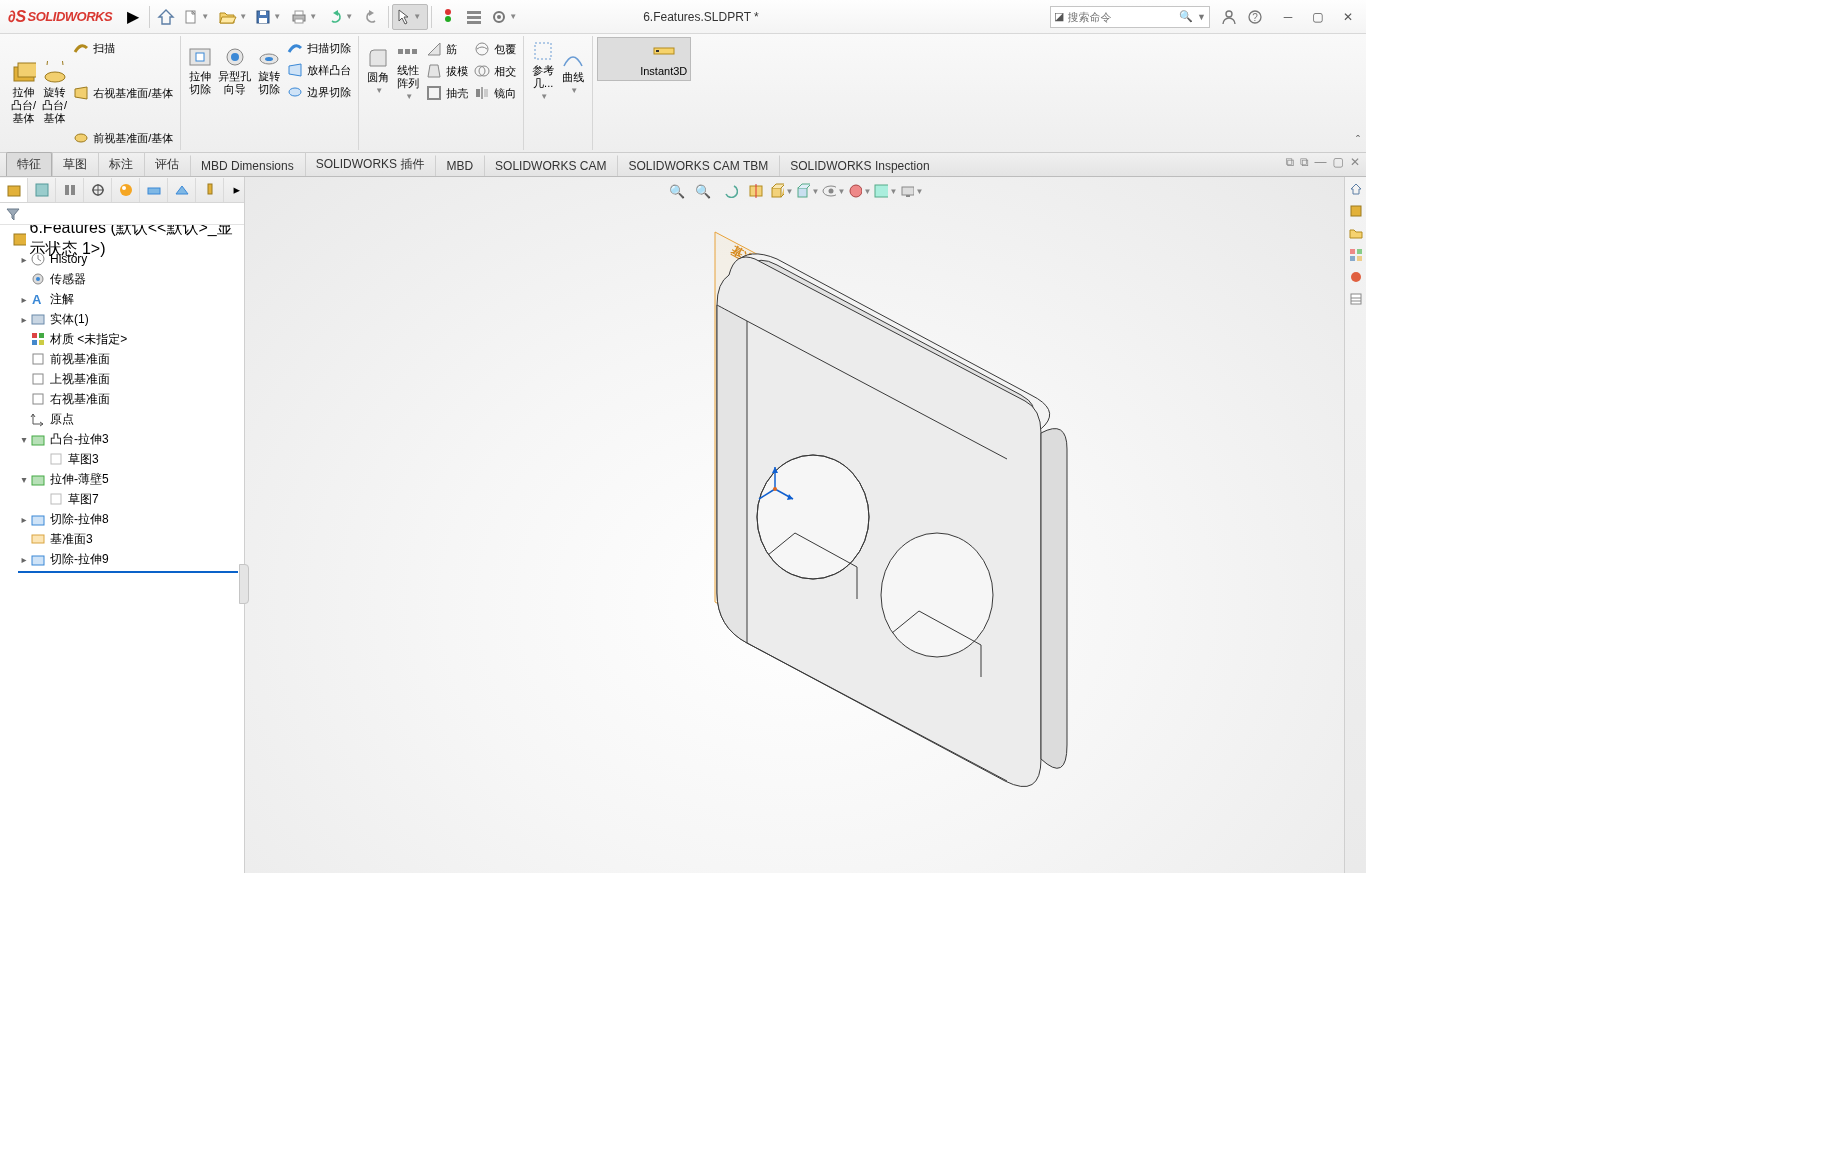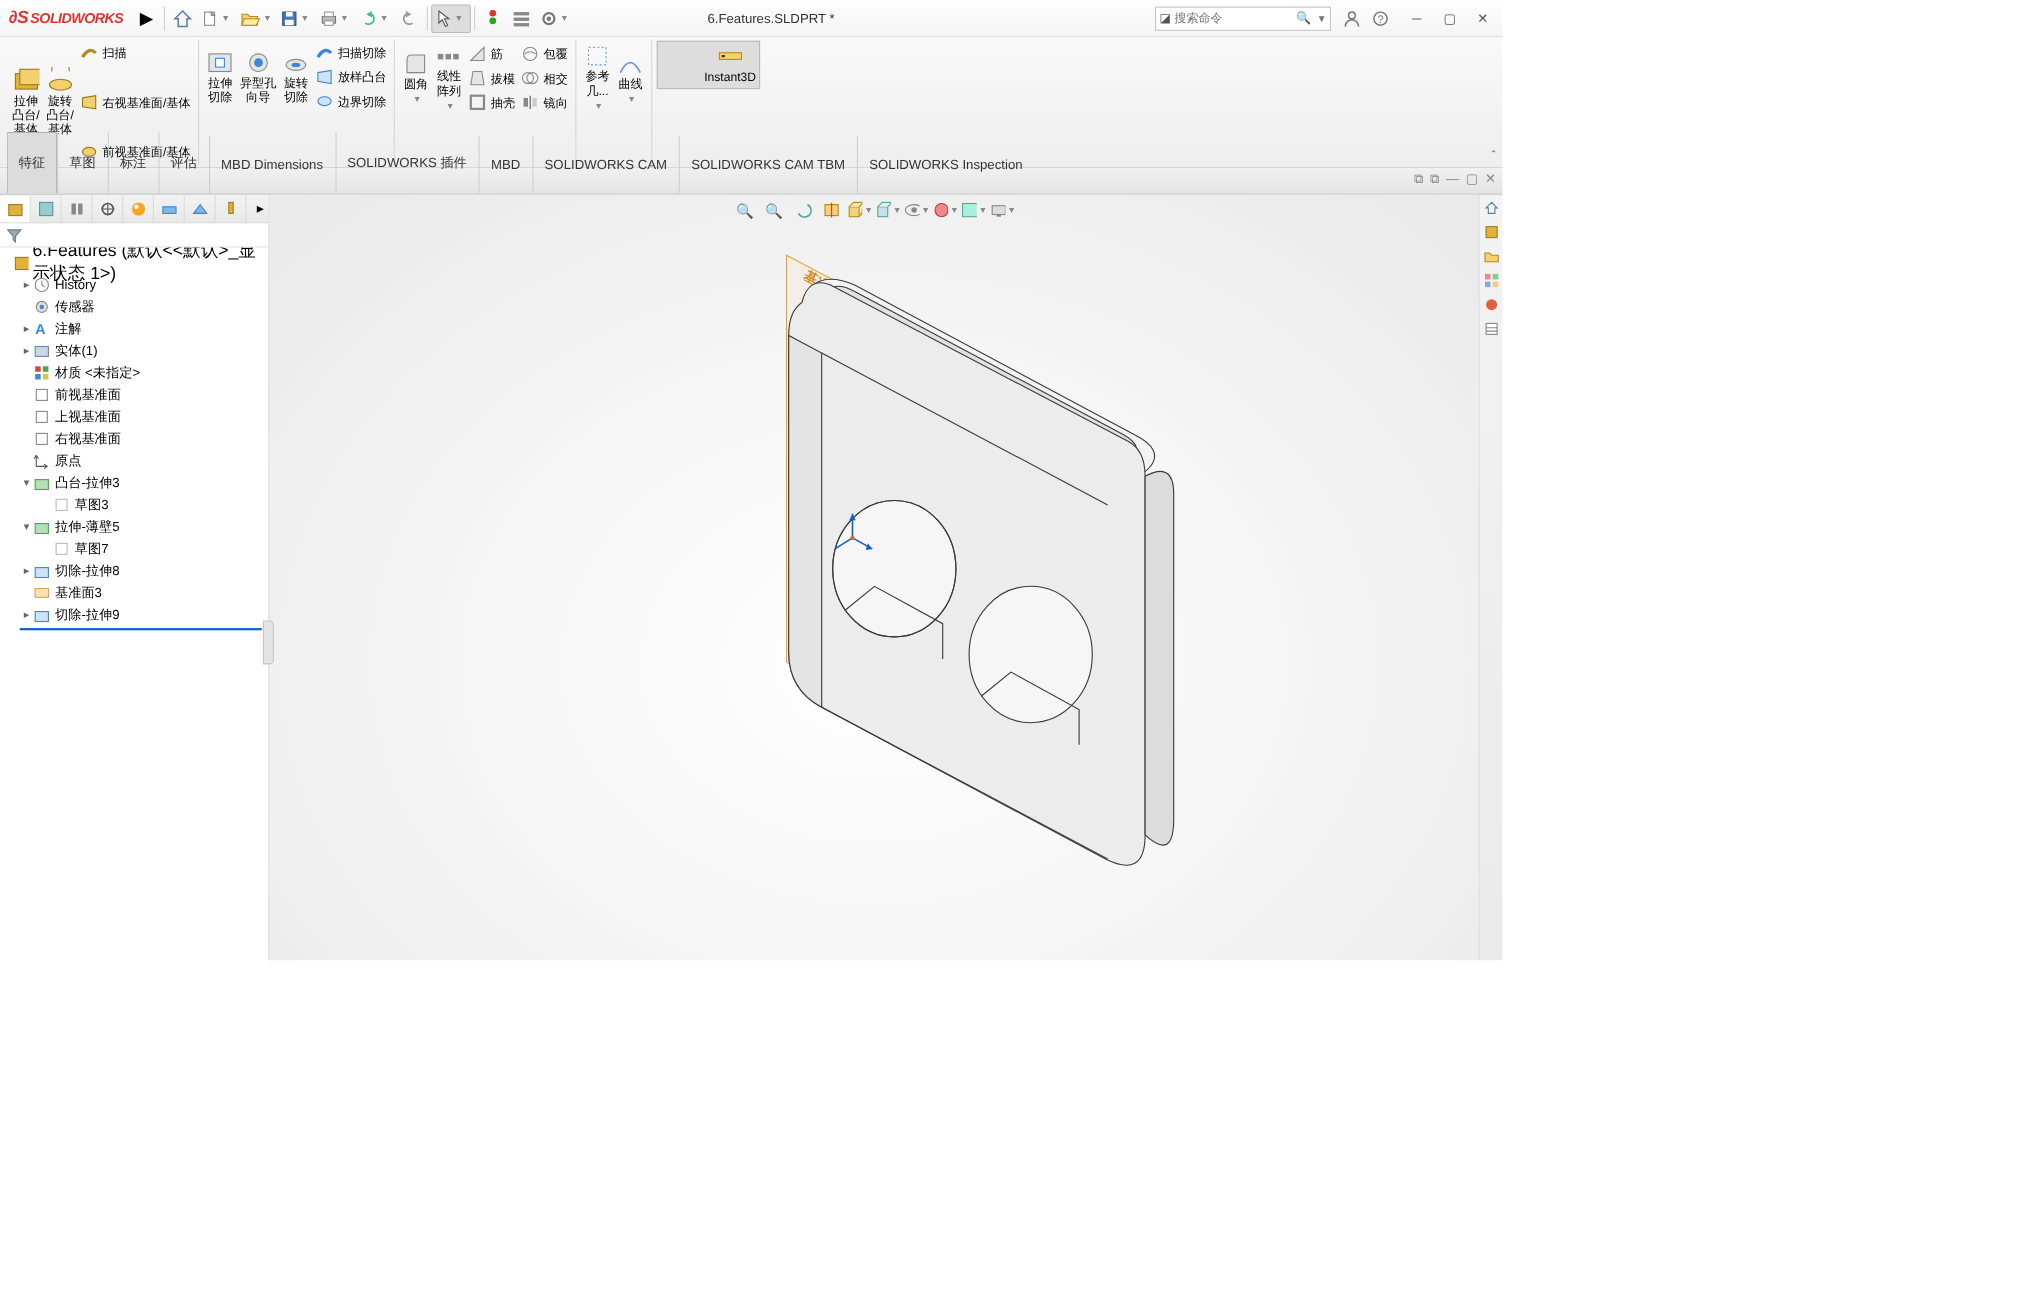--- a/index.html
+++ b/index.html
@@ -29,21 +29,21 @@
 .rbtn-lg { display:flex; flex-direction:column; align-items:center; justify-content:center; padding: 2px 3px; font-size: 11px; line-height: 13px; text-align:center; cursor:pointer; }
 .rbtn-lg .ic { width: 24px; height: 24px; margin-bottom: 1px; }
 .rbtn-sm { display:flex; align-items:center; gap:4px; font-size: 11px; padding: 1px 3px; cursor:pointer; height: 22px; }
 .rbtn-sm .ic { width: 16px; height: 16px; }
 .instant3d { background:#ddd; border:1px solid #bbb;padding-left:42px; }
 .caret { font-size:8px; color:#888; margin-left:2px; }
 .ribbon-collapse { position:absolute; right:6px; bottom:4px; font-size:12px; color:#666; cursor:pointer; }
 
 
 .tabrow { height: 24px; background: linear-gradient(#f0f0f0,#e4e4e4); display:flex; align-items:flex-end; padding-left: 6px; border-bottom: 1px solid #bcbcbc; position: relative; }
-.tab { padding: 19px 10px; font-size: 12px; color:#333; border:1px solid transparent; border-bottom:none; cursor:pointer; }
+.tab { padding: 3px 10px; font-size: 12px; color:#333; border:1px solid transparent; border-bottom:none; cursor:pointer; }
 .tab.active { background:#dcdcdc; border-color:#b0b0b0; border-radius:2px 2px 0 0; }
 .tab:not(.active) { border-left:1px solid #cfcfcf; }
 .tab:first-child:not(.active){border-left:none;}
 .tabrow .doc-ctrls { position:absolute; right:6px; top:2px; display:flex; gap:6px; color:#888; font-size:12px; }
 .tabrow .doc-ctrls span{cursor:pointer;}
 
 
 .mainbody { display:flex; height: 774px; }
 .sidepanel { width: 245px; border-right: 1px solid #cfcfcf; display:flex; flex-direction:column; background:#fff; }
 .sp-iconrow { height: 26px; display:flex; align-items:center; border-bottom:1px solid #d6d6d6; background: linear-gradient(#f3f3f3,#e9e9e9); }

